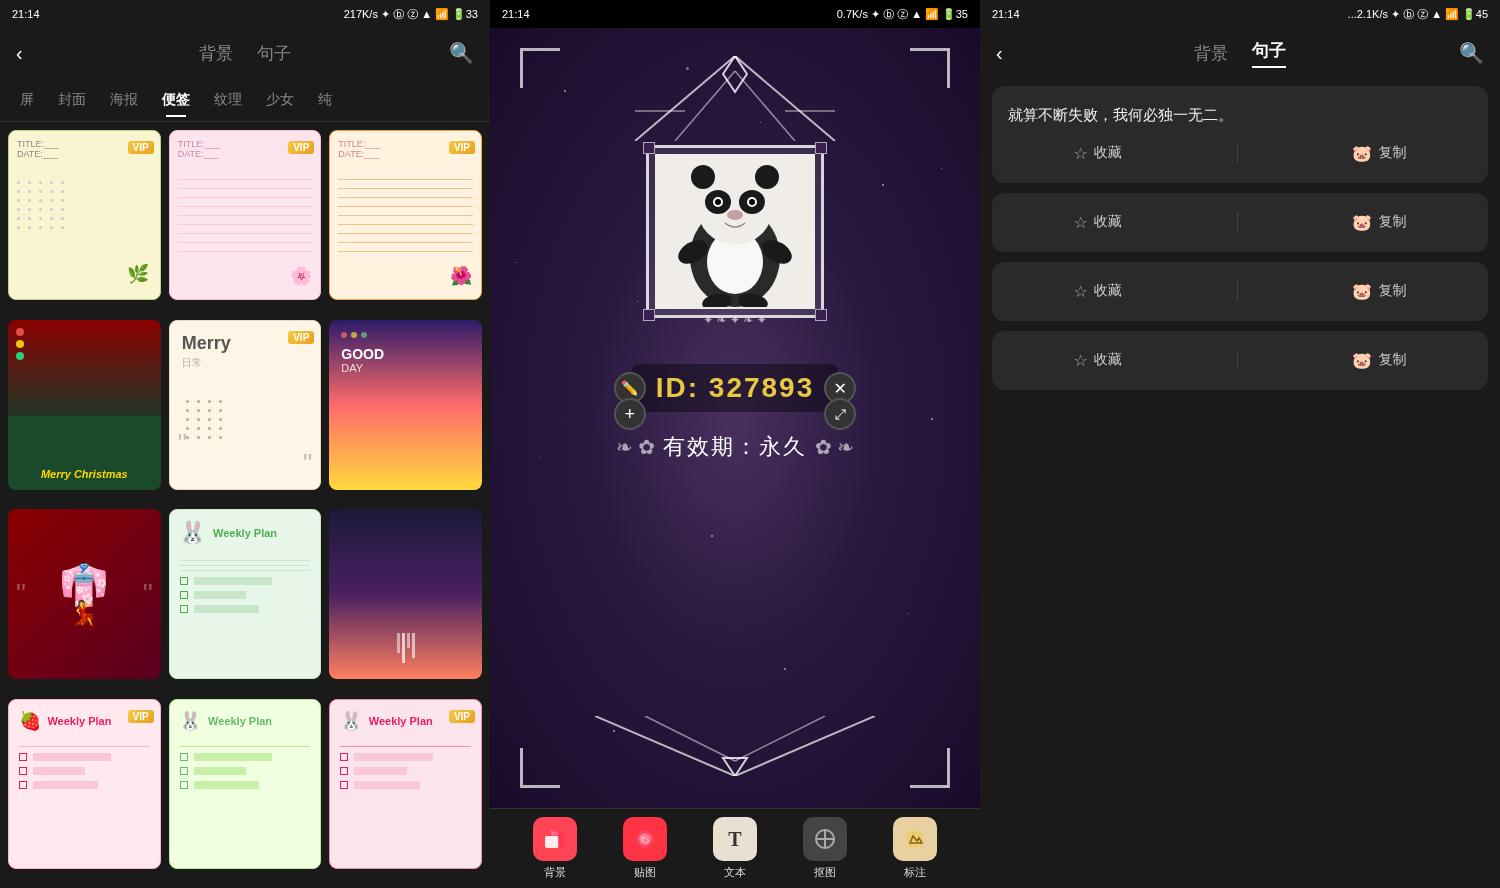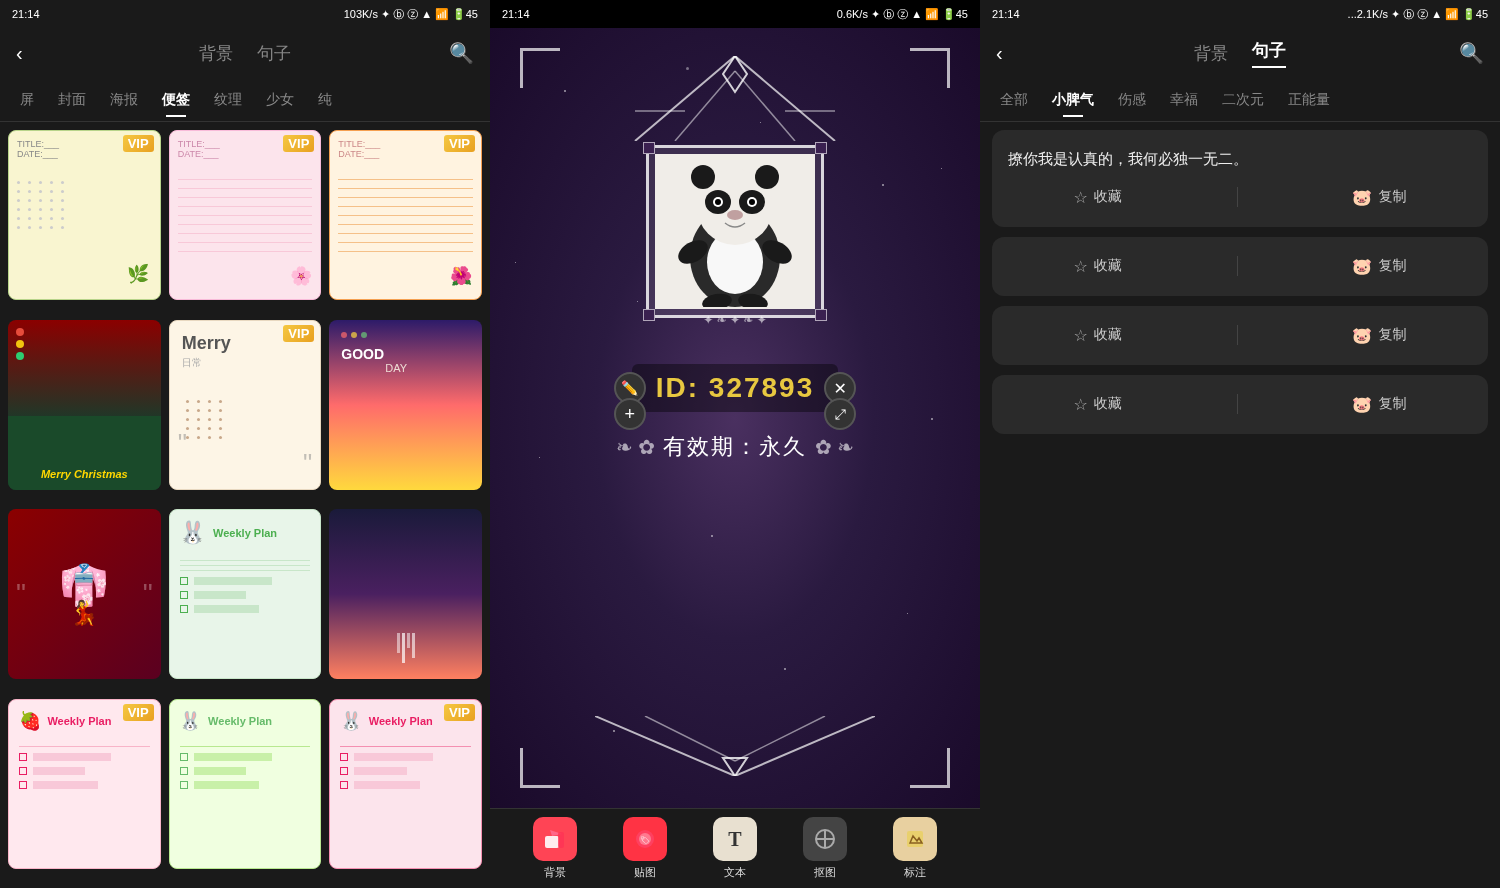--- a/index.html
+++ b/index.html
@@ -156,25 +156,25 @@
     .tmpl-dot {
       width: 3px;
       height: 3px;
       border-radius: 50%;
       background: #ccc;
     }
 
     
     .vip-badge {
       position: absolute;
-      top: 4px;
+      top: 10px;
       right: 6px;
       background: linear-gradient(135deg, #f5c842, #e8a020);
       color: #fff;
-      font-size: 13px;
+      font-size: 10px;
       font-weight: 700;
       padding: 1px 5px;
       border-radius: 3px;
     }
 
     
     .tmpl-2 {
       background: #fce4ec;
       border: 1.5px solid #f8bbd9;
     }
@@ -234,21 +234,21 @@
       flex-direction: column;
       padding: 12px;
     }
     .good-day-dots {
       display: flex;
       gap: 4px;
       margin-bottom: 8px;
     }
     .gd-dot { width: 6px; height: 6px; border-radius: 50%; background: #fff; opacity: 0.7; }
     .good-day-title { color: #fff; font-size: 14px; font-weight: 700; }
-    .good-day-sub { color: #ffe; font-size: 11px; opacity: 0.8; margin-left: 44px; }
+    .good-day-sub { color: #ffe; font-size: 11px; opacity: 0.8; }
 
     
     .panel-middle {
       width: 490px;
       height: 888px;
       background: #1a1a1a;
       position: relative;
       overflow: hidden;
     }
 
@@ -518,21 +518,21 @@
     .star-icon { font-size: 16px; color: #aaa; }
     .emoji-icon { font-size: 16px; }
   </style>
 </head>
 <body>
 
 <div class="panel-left">
 
   <div class="status-bar">
     <span>21:14</span>
-    <span>103K/s ✦ ⓑ ⓩ ▲ 📶 🔋45</span>
+    <span>217K/s ✦ ⓑ ⓩ ▲ 📶 🔋33</span>
   </div>
 
   <div class="top-nav">
     <span class="back-btn">‹</span>
     <div class="nav-title">
       <span>背景</span>
       <span>句子</span>
     </div>
     <span class="search-btn">🔍</span>
   </div>
@@ -823,21 +823,21 @@
       </div>
     </div>
 
   </div>
 </div>
 
 <div class="panel-middle">
 
   <div class="middle-status-bar">
     <span>21:14</span>
-    <span>0.6K/s ✦ ⓑ ⓩ ▲ 📶 🔋45</span>
+    <span>0.7K/s ✦ ⓑ ⓩ ▲ 📶 🔋35</span>
   </div>
 
   <div class="card-container">
 
     <div class="stars-bg">
       <div class="star" style="width:2px;height:2px;top:8%;left:15%;"></div>
       <div class="star" style="width:1px;height:1px;top:12%;left:55%;"></div>
       <div class="star" style="width:2px;height:2px;top:20%;left:80%;"></div>
       <div class="star" style="width:1px;height:1px;top:35%;left:30%;"></div>
       <div class="star" style="width:2px;height:2px;top:45%;left:70%;"></div>
@@ -1012,33 +1012,25 @@
 
   <div class="top-nav">
     <span class="back-btn">‹</span>
     <div class="nav-title">
       <span>背景</span>
       <span class="active">句子</span>
     </div>
     <span class="search-btn">🔍</span>
   </div>
 
-  <div class="category-tabs">
-    <div class="cat-tab">全部</div>
-    <div class="cat-tab active">小脾气</div>
-    <div class="cat-tab">伤感</div>
-    <div class="cat-tab">幸福</div>
-    <div class="cat-tab">二次元</div>
-    <div class="cat-tab">正能量</div>
-  </div>
 
   <div class="sentences-list">
 
     <div class="sentence-card">
-      <div class="sentence-text">撩你我是认真的，我何必独一无二。</div>
+      <div class="sentence-text">就算不断失败，我何必独一无二。</div>
       <div class="sentence-actions">
         <div class="action-btn">
           <span class="star-icon">☆</span>
           <span>收藏</span>
         </div>
         <div class="action-divider"></div>
         <div class="action-btn">
           <span class="emoji-icon">🐷</span>
           <span>复制</span>
         </div>

